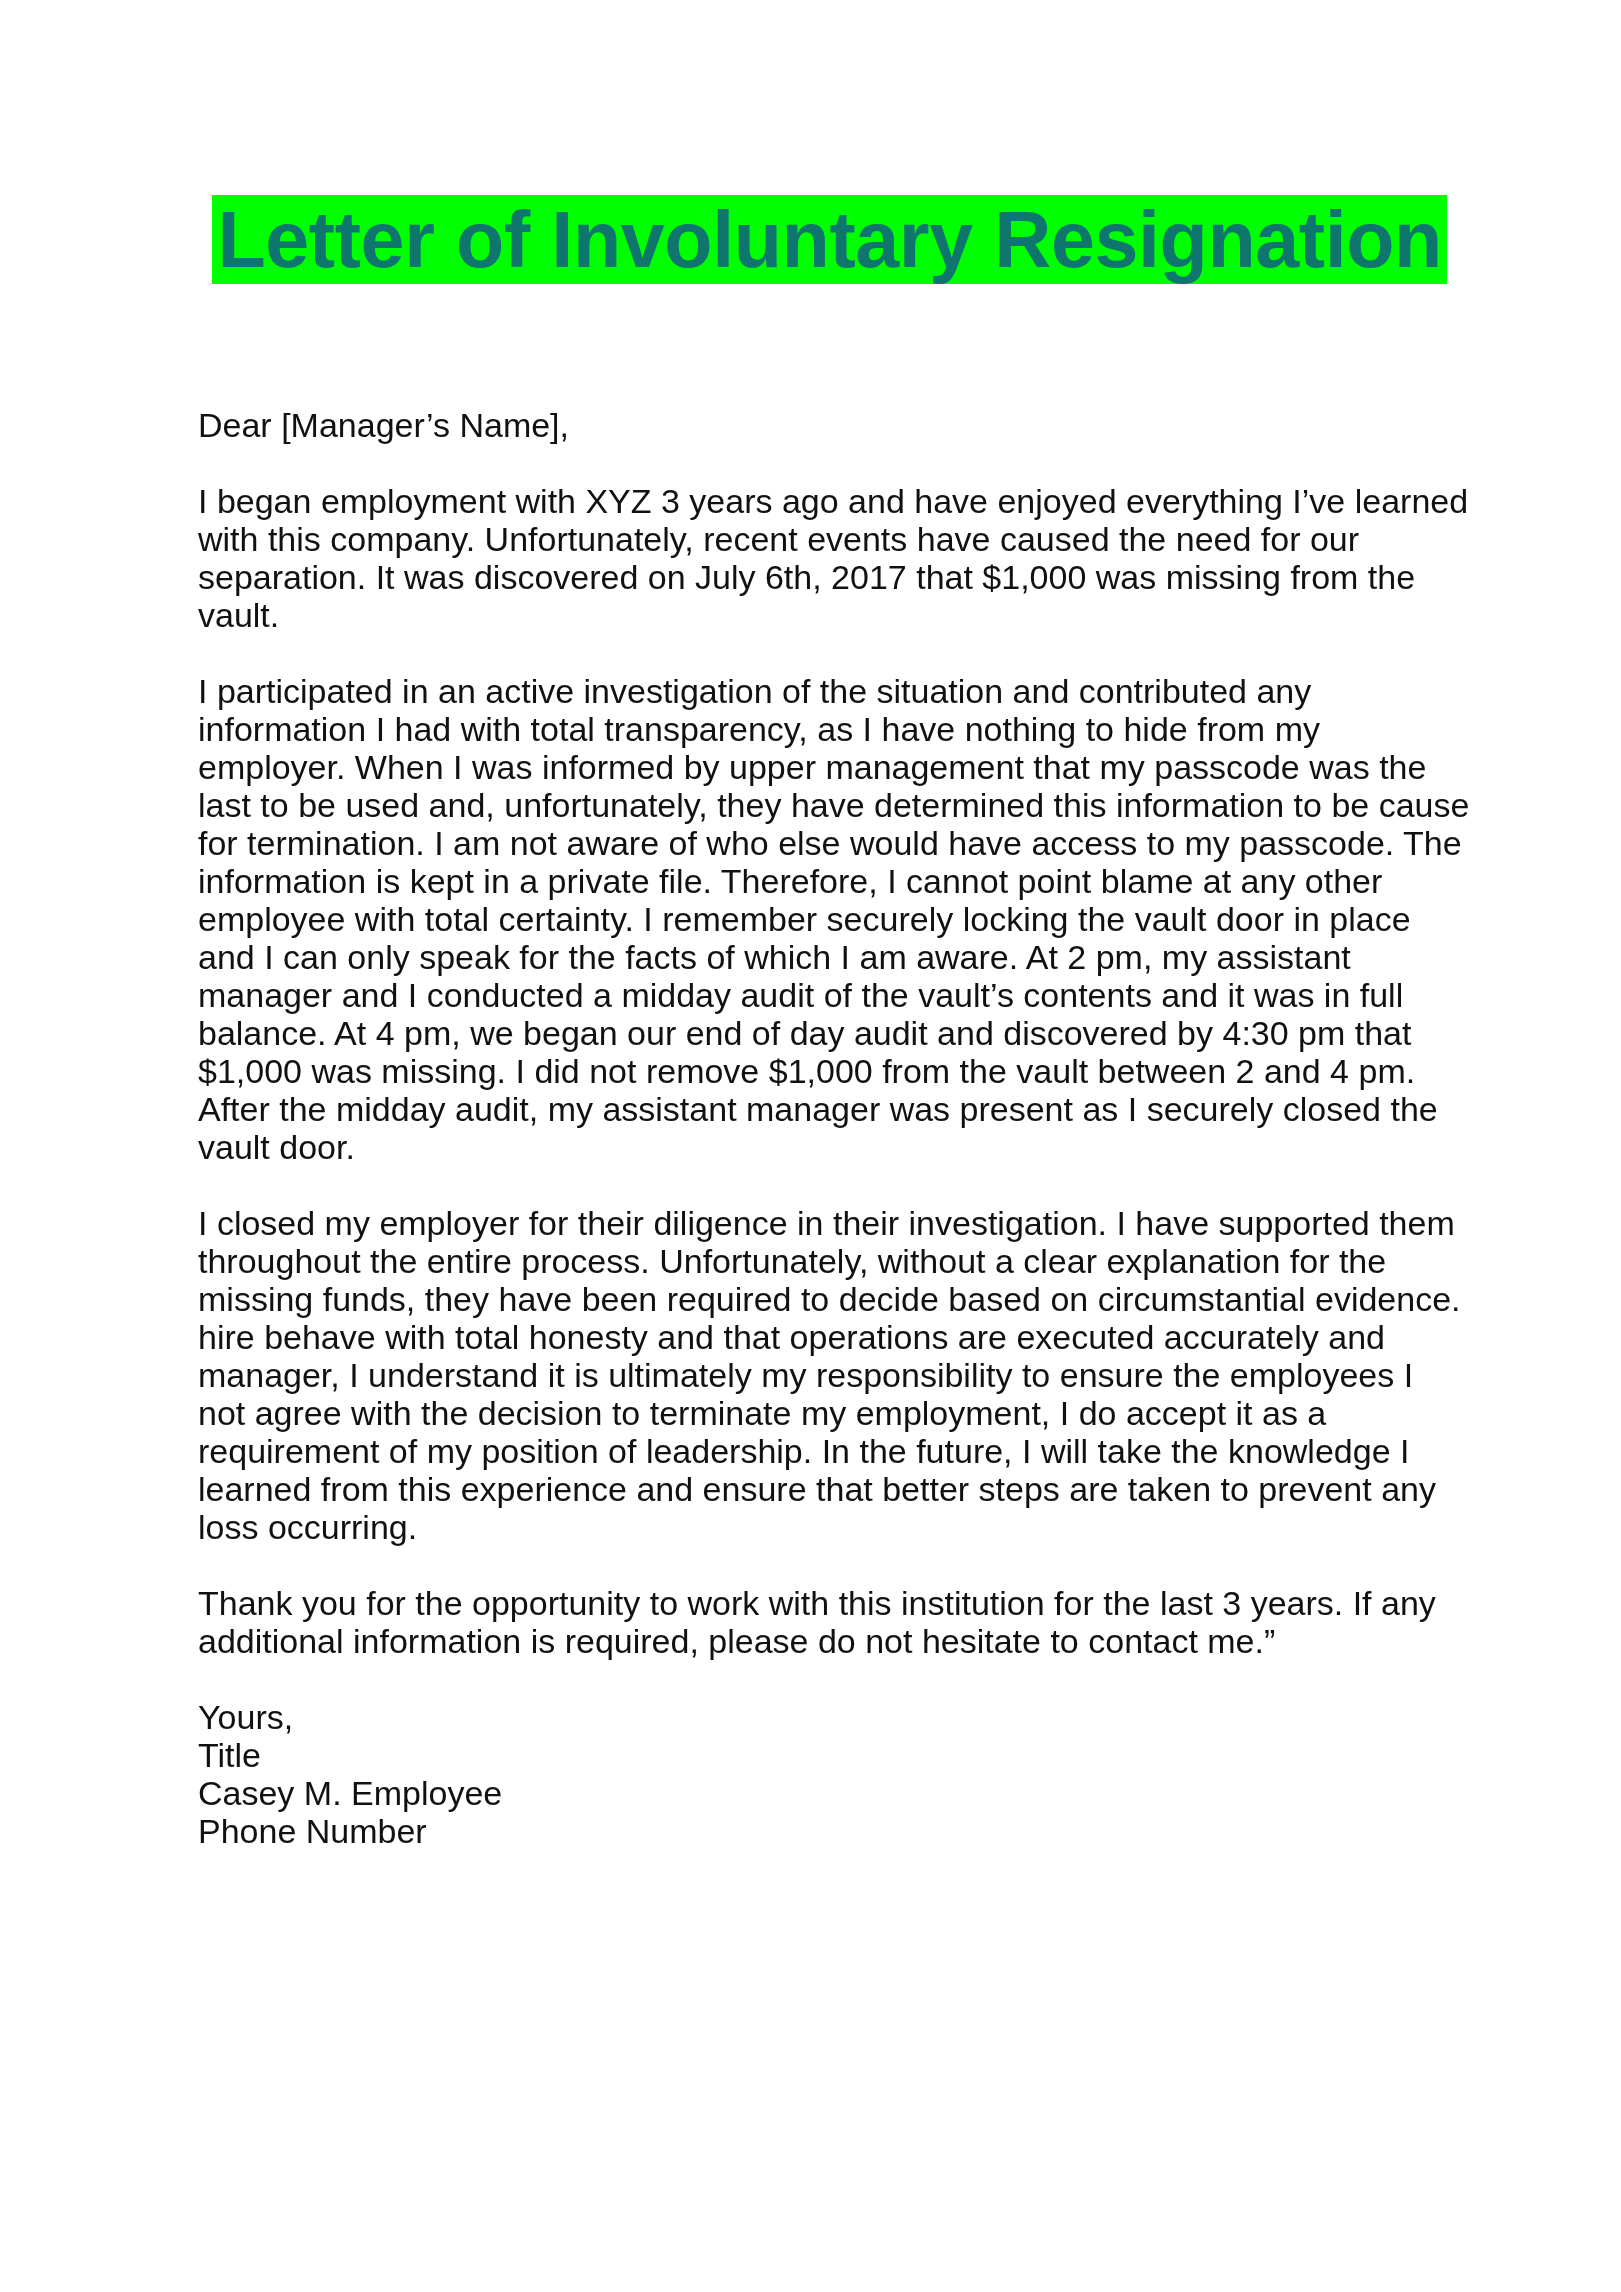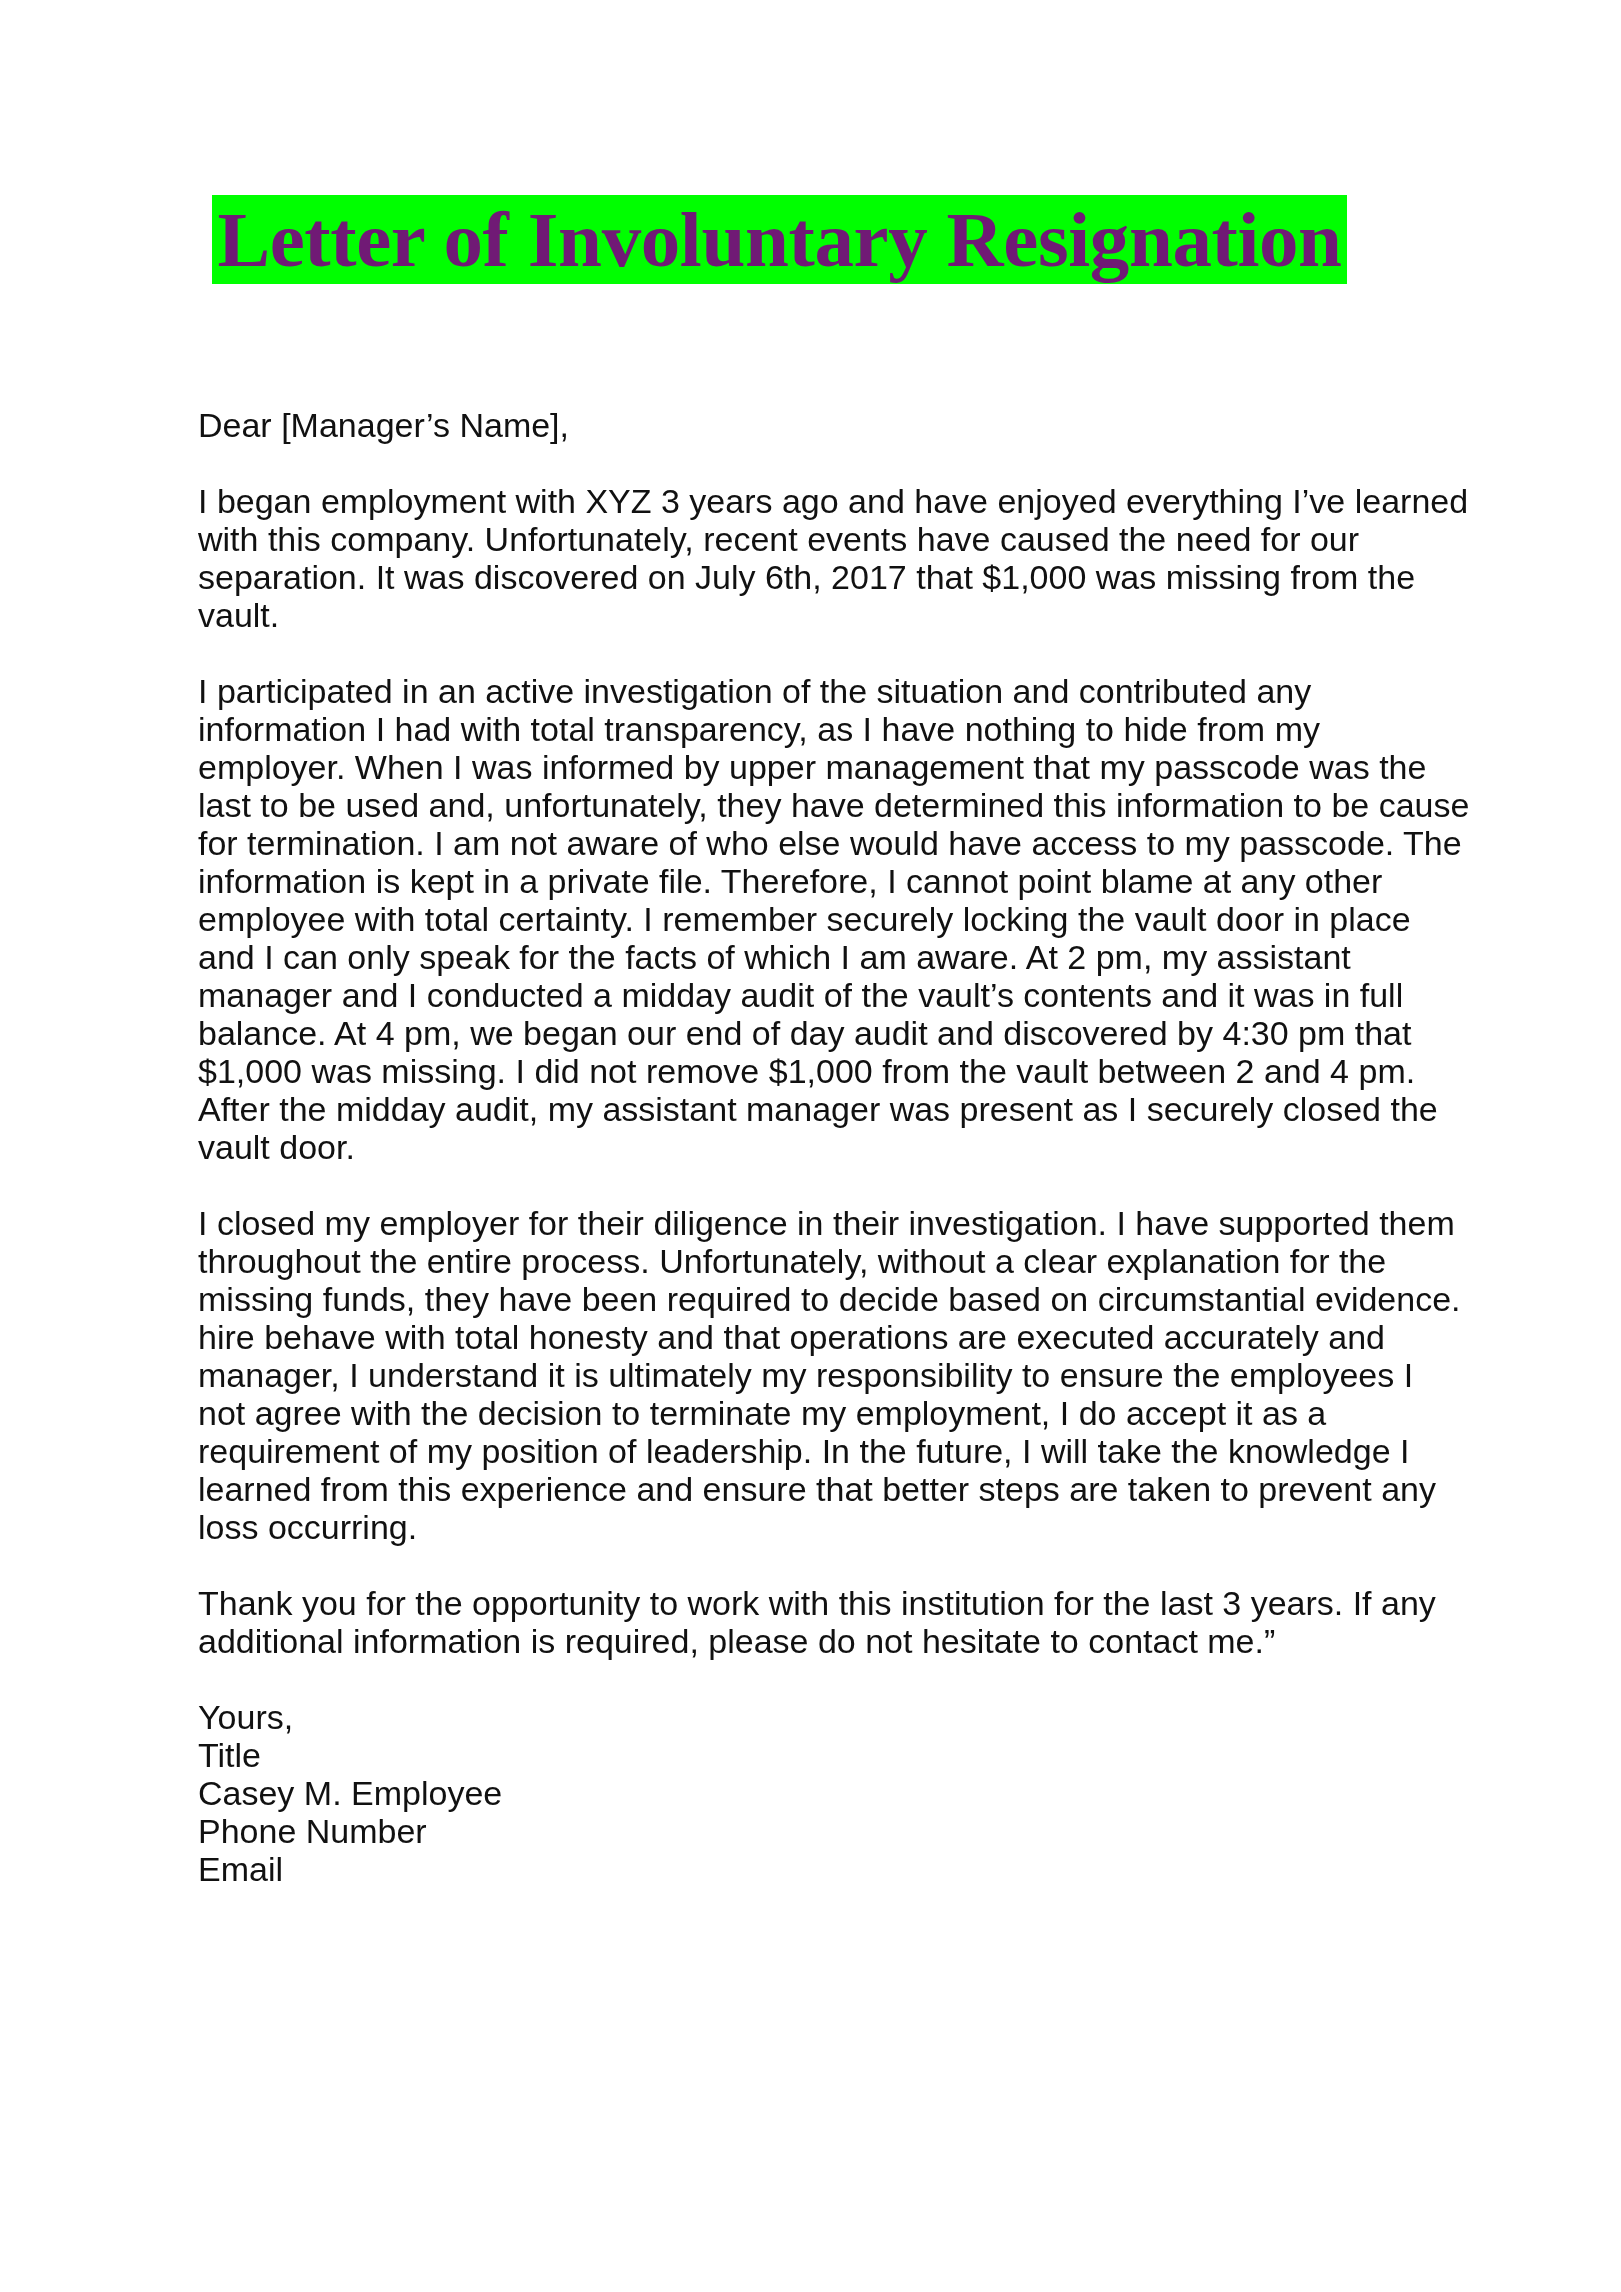--- a/index.html
+++ b/index.html
@@ -1,22 +1,22 @@
 <!DOCTYPE html>
 <html style="font-size:14.3px"><head>
 <meta charset="utf-8">
 <style>
   html, body { margin: 0; padding: 0; background: #ffffff; }
   body { width: 1621px; height: 2293px; position: relative; overflow: hidden;
          font-family: "Liberation Sans", sans-serif; color: #111111; }
   .title-wrap { position: absolute; left: 212px; top: 195px; height: 89px;
                 background: #00ff00; display: flex; align-items: center;
                 padding: 0 5.4px; }
-  .title { font-family: Liberation Serif, serif; font-weight: bold;
-           font-size: 79px; line-height: 89px; color: #701a75; white-space: nowrap;
+  .title { font-family: Liberation Sans, sans-serif; font-weight: bold;
+           font-size: 79px; line-height: 89px; color: #0f766e; white-space: nowrap;
            letter-spacing: -0.4px; }
   .body-text { position: absolute; left: 198px; top: 358px; width: 1272px;
                font-size: 34px; line-height: 38px; margin-top: 48px; }
   .line { display: block; white-space: nowrap; height: 38px; }
   .blank { height: 38px; }
 </style>
 </head>
 <body>
 
 <div>
@@ -71,17 +71,16 @@
       <span class="line">Thank you for the opportunity to work with this institution for the last 3 years. If any</span>
       <span class="line">additional information is required, please do not hesitate to contact me.”</span>
     </div>
     <span class="blank line"></span>
 
     <div>
       <span class="line">Yours,</span>
       <span class="line">Title</span>
       <span class="line">Casey M. Employee</span>
       <span class="line">Phone Number</span>
-      <span class="line">Email</span>
     </div>
   </div>
 </div>
 
 
 </body></html>

